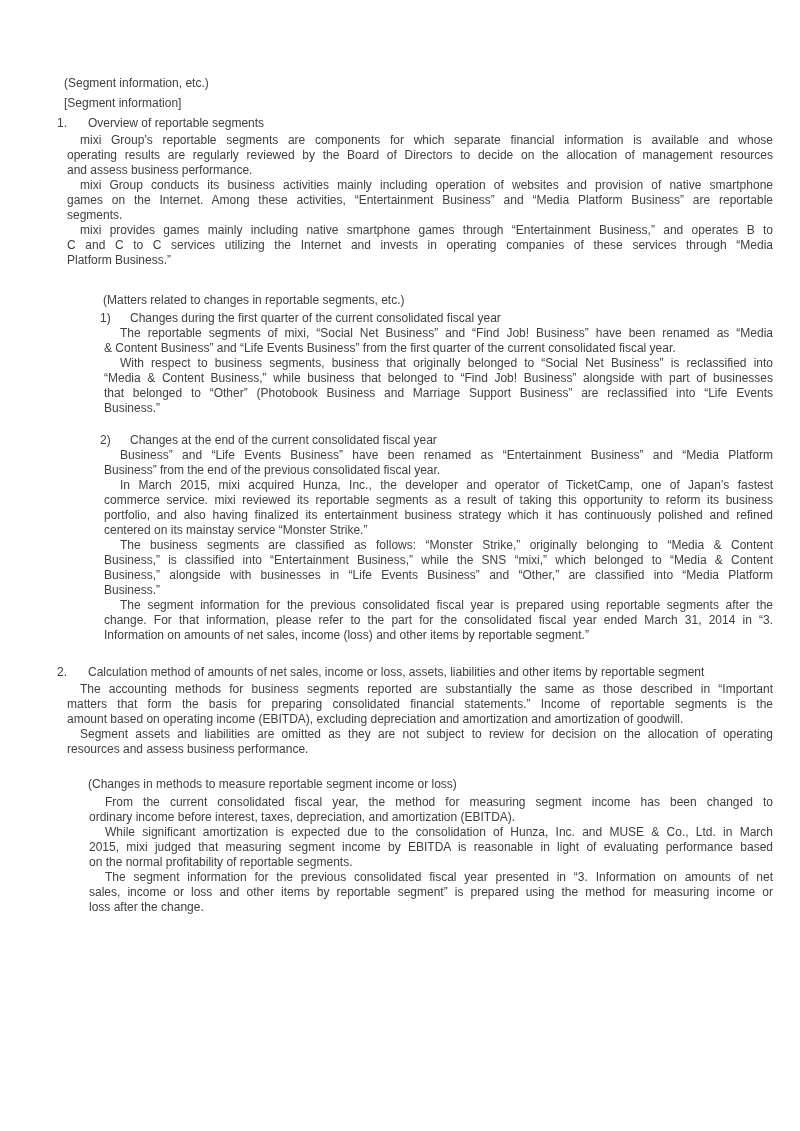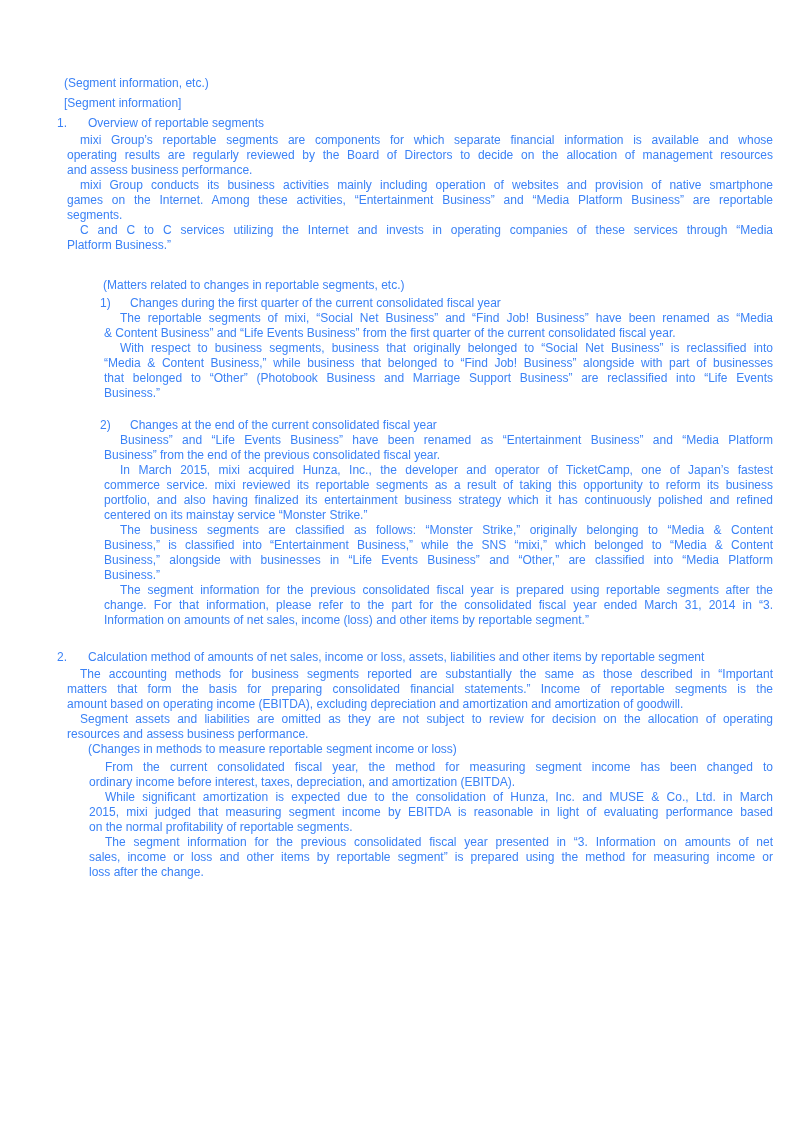--- a/index.html
+++ b/index.html
@@ -1,21 +1,21 @@
 <!DOCTYPE html>
 <html><head>
 <meta charset="utf-8">
 <style>
   html, body { margin: 0; padding: 0; background: #ffffff; }
   .page {
     position: relative;
     width: 800px;
     height: 1131px;
     background: #ffffff;
-    color: #3b82f6;
+    color: #404040;
     font-family: "Liberation Sans", "DejaVu Sans", sans-serif;
     font-size: 12px;
     line-height: 15px;
     overflow: hidden;
   }
   .content { position: absolute; top: 76px; left: 0; width: 800px; }
 
   .h-top { margin: 0 27px 5px 64px; }
 
   .sec-head { display: flex; margin: 0 27px 2px 57px; }
@@ -24,21 +24,21 @@
   .sec-para { margin: 0 27px 0 67px; }
   .item-para { margin: 0 27px 0 89px; }
 
   
   .jp .line { text-align: justify; text-align-last: justify; }
   .jp .line:last-child { text-align-last: left; }
   .sec-para .line:first-child { text-indent: 13px; }
   .item-para .line:first-child { text-indent: 16px; }
 
   .sub-block-matters { margin-top: 25px; padding-left: 15px; }
-  .sub-block-changes { }
+  .sub-block-changes { margin-top: 20px; }
   .sub-head { margin: 0 27px 3px 88px; }
 
   .item-head { display: flex; margin: 0 27px 0 85px; }
   .item-marker { flex: none; width: 30px; }
   .item-gap { margin-top: 17px; }
   .sec-gap { margin-top: 22px; }
 
   .footer { position: absolute; top: 1049px; left: 16px; width: 800px; text-align: right; }
 </style>
 </head>
@@ -59,20 +59,21 @@
           <div class="line">mixi Group’s reportable segments are components for which separate financial information is available and whose</div>
           <div class="line">operating results are regularly reviewed by the Board of Directors to decide on the allocation of management resources</div>
           <div class="line">and assess business performance.</div>
         </div>
       <div class="sec-para jp">
           <div class="line">mixi Group conducts its business activities mainly including operation of websites and provision of native smartphone</div>
           <div class="line">games on the Internet. Among these activities, “Entertainment Business” and “Media Platform Business” are reportable</div>
           <div class="line">segments.</div>
         </div>
       <div class="sec-para jp">
+          <div class="line">mixi provides games mainly including native smartphone games through “Entertainment Business,” and operates B to</div>
           <div class="line">C and C to C services utilizing the Internet and invests in operating companies of these services through “Media</div>
           <div class="line">Platform Business.”</div>
         </div>
 
       <div class="sub-block-matters">
         <div class="sub-head">(Matters related to changes in reportable segments, etc.)</div>
 
         <div class="item">
           <div class="item-head">
             <span class="item-marker">1)</span>

